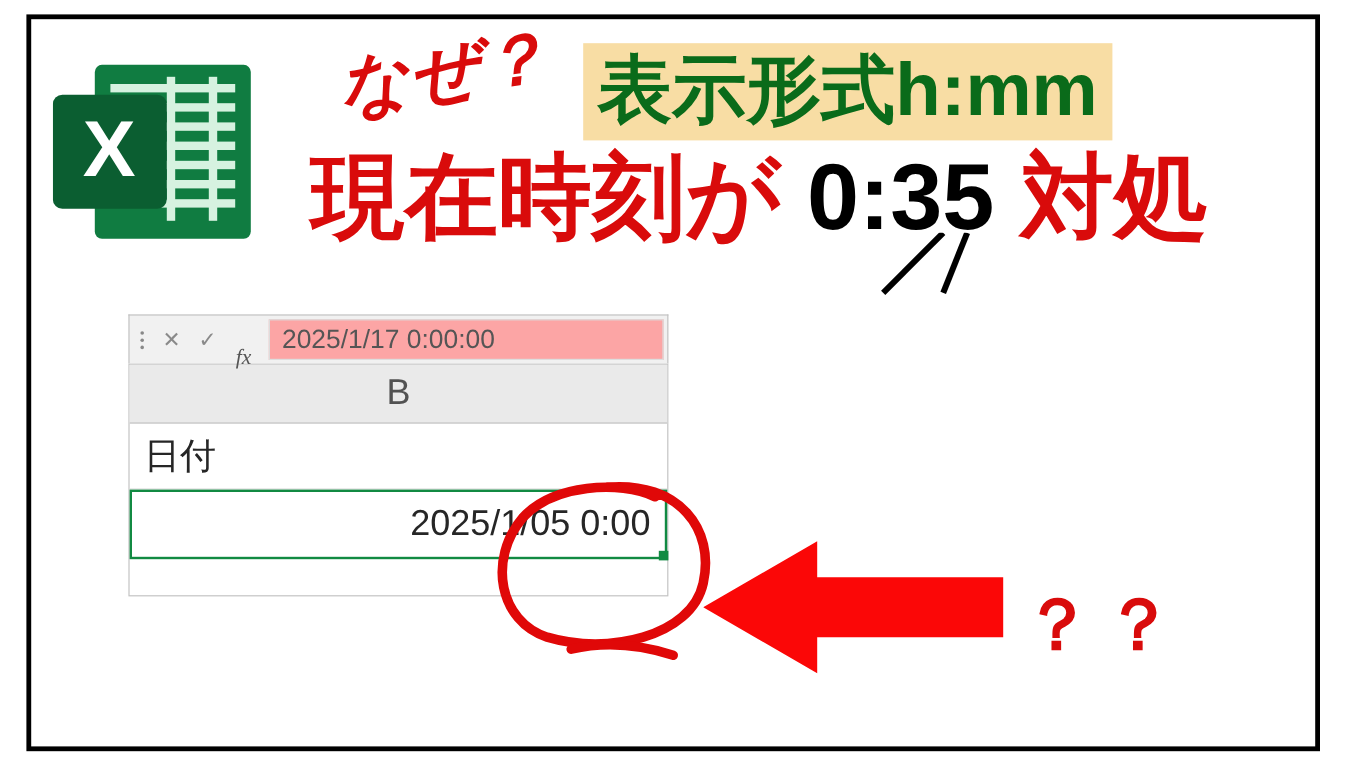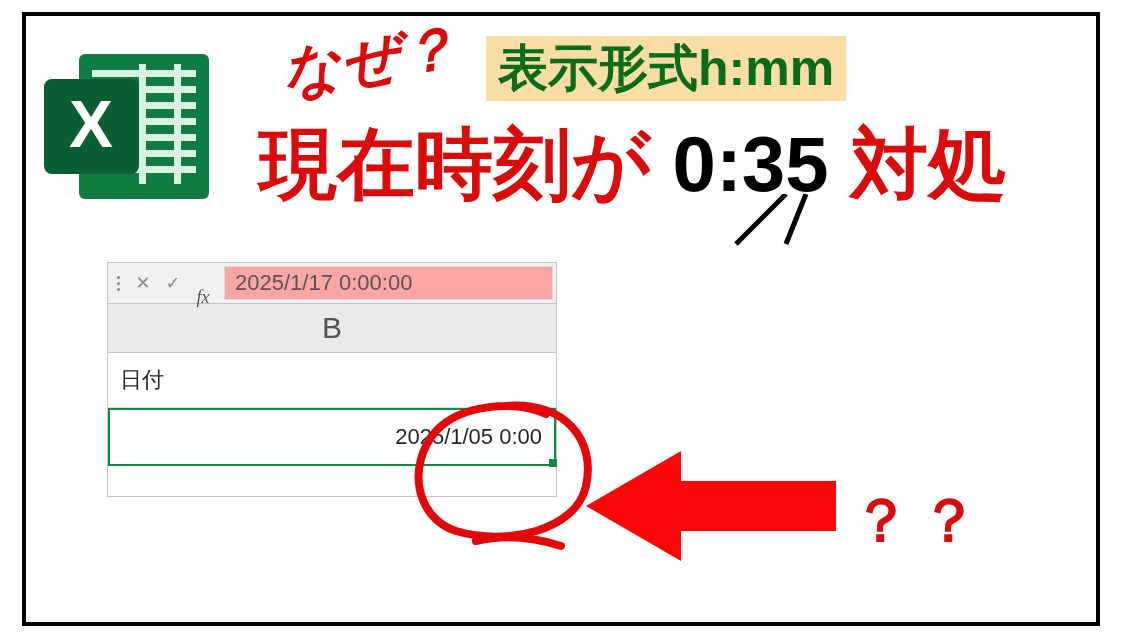--- a/index.html
+++ b/index.html
@@ -39,21 +39,21 @@
     transform: rotate(-9deg);
     text-shadow: 1px 1px 0 #fff;
   }
   
   .fmt-banner {
     position: absolute;
     left: 460px;
     top: 20px;
     background: #f8dda4;
     color: #0a6b1a;
-    font-size: 50px;
+    font-size: 62px;
     font-weight: 800;
     padding: 0 12px;
     line-height: 1.3;
     font-family: "Yu Gothic", sans-serif;
   }
   
   .headline {
     position: absolute;
     left: 233px;
     top: 106px;
@@ -147,21 +147,21 @@
     justify-content: center;
     font-size: 30px;
     color: #525252;
   }
   .row {
     height: 54px;
     border-bottom: 1px solid #dcdcdc;
     display: flex;
     align-items: center;
     padding: 0 12px;
-    font-size: 22px;
+    font-size: 30px;
     color: #262626;
   }
   .row.data {
     border: 2px solid #118a42;
     height: 54px;
     justify-content: flex-end;
     position: relative;
   }
   .row.data::after {
     content: "";

